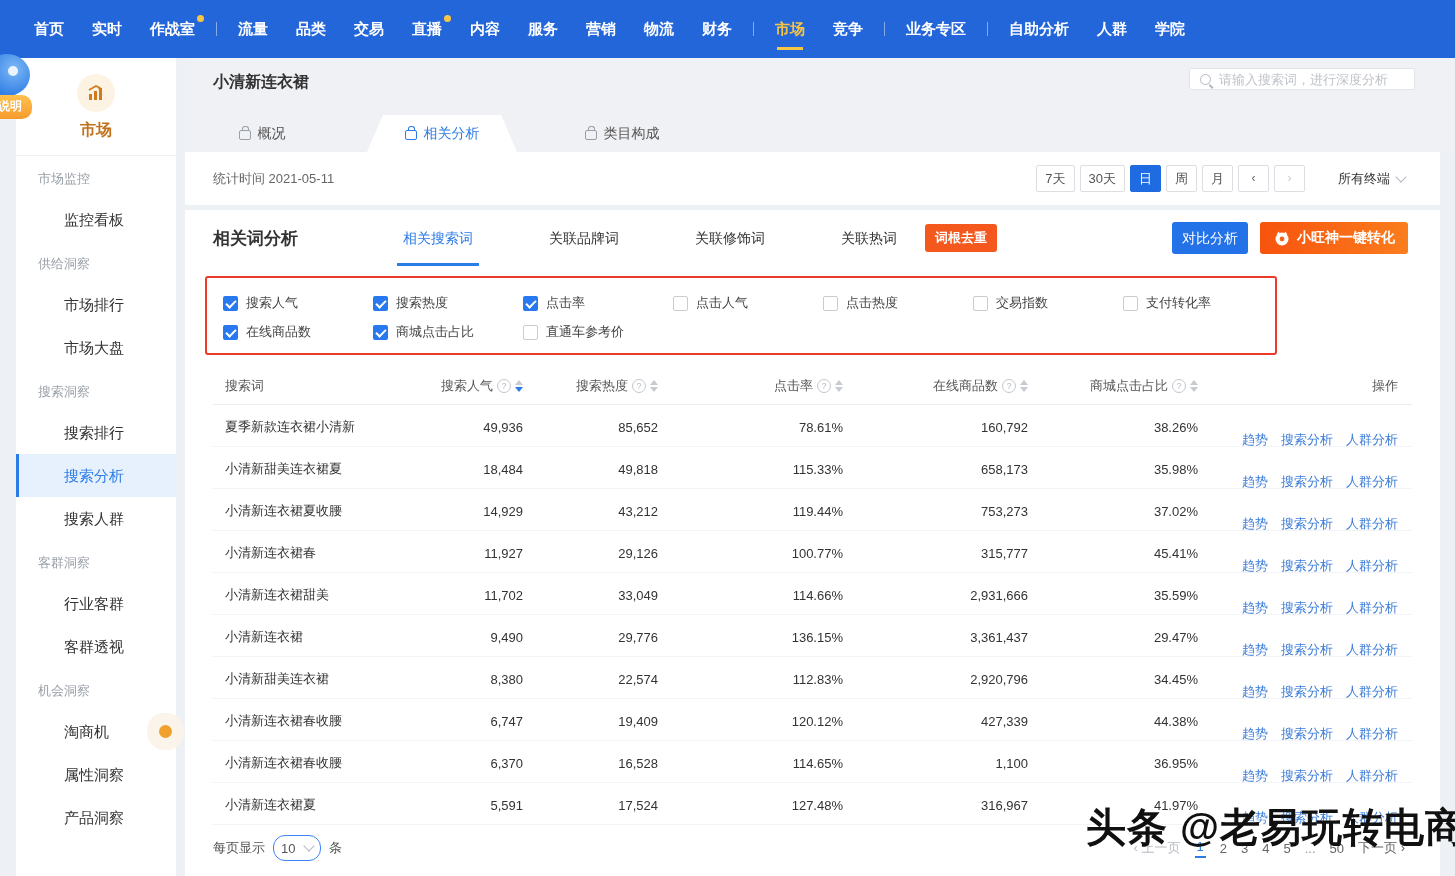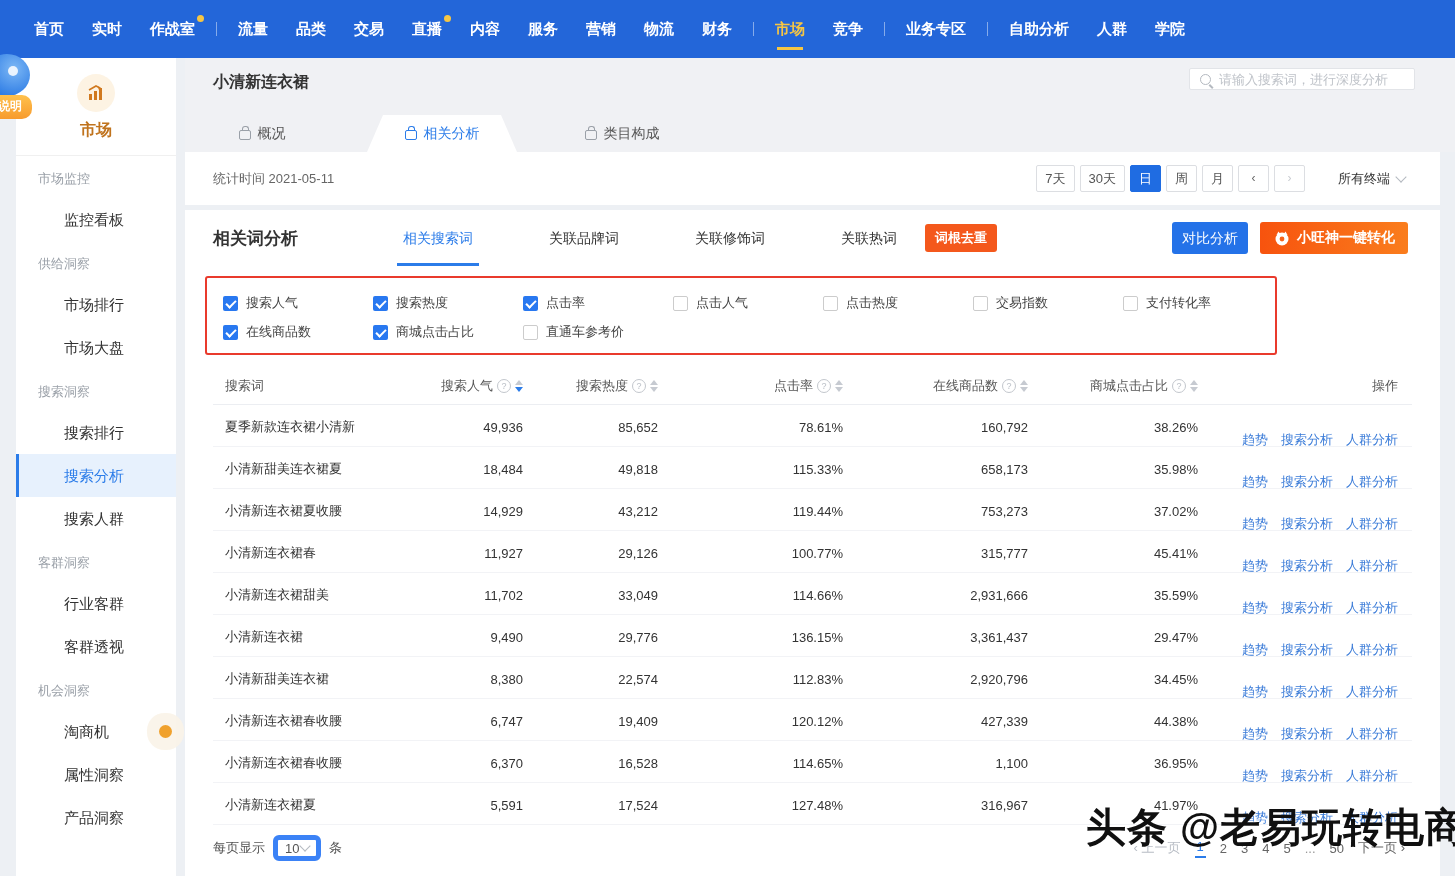--- a/index.html
+++ b/index.html
@@ -116,21 +116,21 @@
   .caret-down.on { border-top-color:#2b7ce9; }
   .trow { height:42px; font-size:13px; color:#333; border-bottom:1px solid #f2f3f6; }
   .td.num { text-align:right; }
   .td.kw { padding-left:12px; }
   .td.ops { display:flex; justify-content:flex-end; gap:13px; padding-right:14px;margin-top:26px; }
   .link { color:#3a7bd8; cursor:pointer; white-space:nowrap; }
   
   .pager-row { margin:10px 35px 0 28px; display:flex; justify-content:space-between; align-items:center;
     font-size:13px; color:#555; }
   .size-group { display:flex; align-items:center; gap:8px; }
-  .size-select { display:inline-flex; width:48px; height:26px; border:5px solid #3b82f6; border-radius:6px;
+  .size-select { display:inline-flex; width:48px; height:26px; border:1px solid #3b82f6; border-radius:12px;
     align-items:center; justify-content:space-between; padding:0 7px; color:#555; cursor:pointer; background:#fff; }
   .pager { display:flex; align-items:center; gap:14px; color:#666; }
   .pg { cursor:pointer; }
   .pg.prev { color:#b9bec6; }
   .pg.prev::before { content:"‹ "; }
   .pg.next::after { content:" ›"; }
   .pg.current { color:#2b7ce9; border-bottom:2px solid #2b7ce9; padding:0 2px 2px; }
   .pg.ellipsis { color:#999; cursor:default; }
   
   .watermark { position:absolute; left:1086px; top:800px; font-size:40px; font-weight:800;

